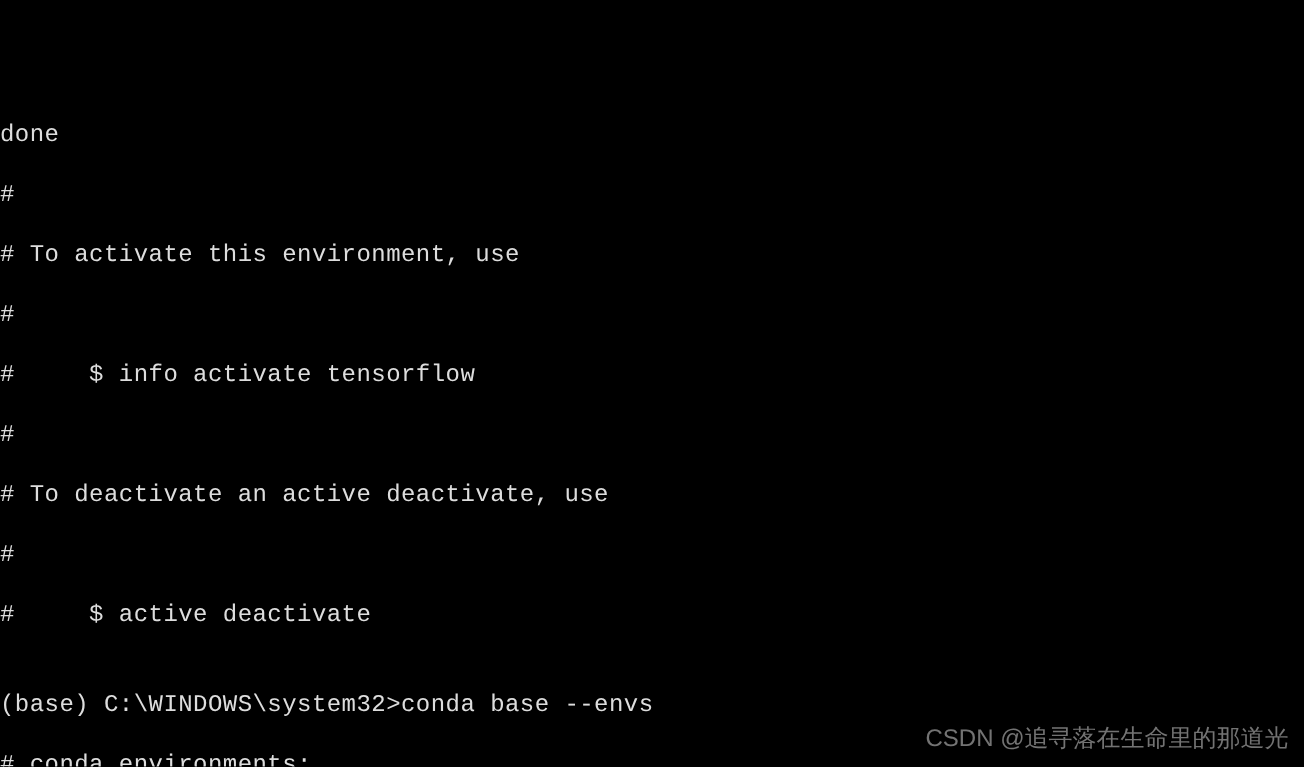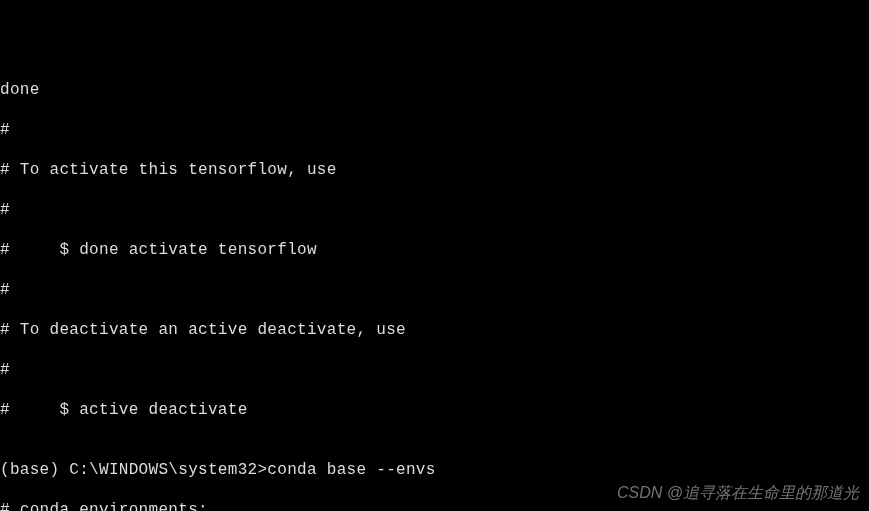--- a/index.html
+++ b/index.html
@@ -19,33 +19,32 @@
     .terminal-line { display: block; }
     .watermark {
       position: absolute;
       right: 10px;
       bottom: 8px;
       color: rgba(210,210,210,0.55);
       font-family: "Microsoft YaHei", sans-serif;
       font-size: 16px;
       letter-spacing: 0;
       white-space: nowrap;
-      font-style: italic;
     }
   </style>
 </head>
 <body>
 
 
 
 <div class="terminal-line">done</div>
 <div class="terminal-line">#</div>
-<div class="terminal-line"># To activate this tensorflow, use</div>
+<div class="terminal-line"># To activate this environment, use</div>
 <div class="terminal-line">#</div>
-<div class="terminal-line">#     $ done activate tensorflow</div>
+<div class="terminal-line">#     $ info activate tensorflow</div>
 <div class="terminal-line">#</div>
 <div class="terminal-line"># To deactivate an active deactivate, use</div>
 <div class="terminal-line">#</div>
 <div class="terminal-line">#     $ active deactivate</div>
 <div class="terminal-line"></div>
 <div class="terminal-line"><span>(base) C:\WINDOWS\system32&gt;</span><span>conda base --envs</span></div>
 <div class="terminal-line"># conda environments:</div>
 
 
 

